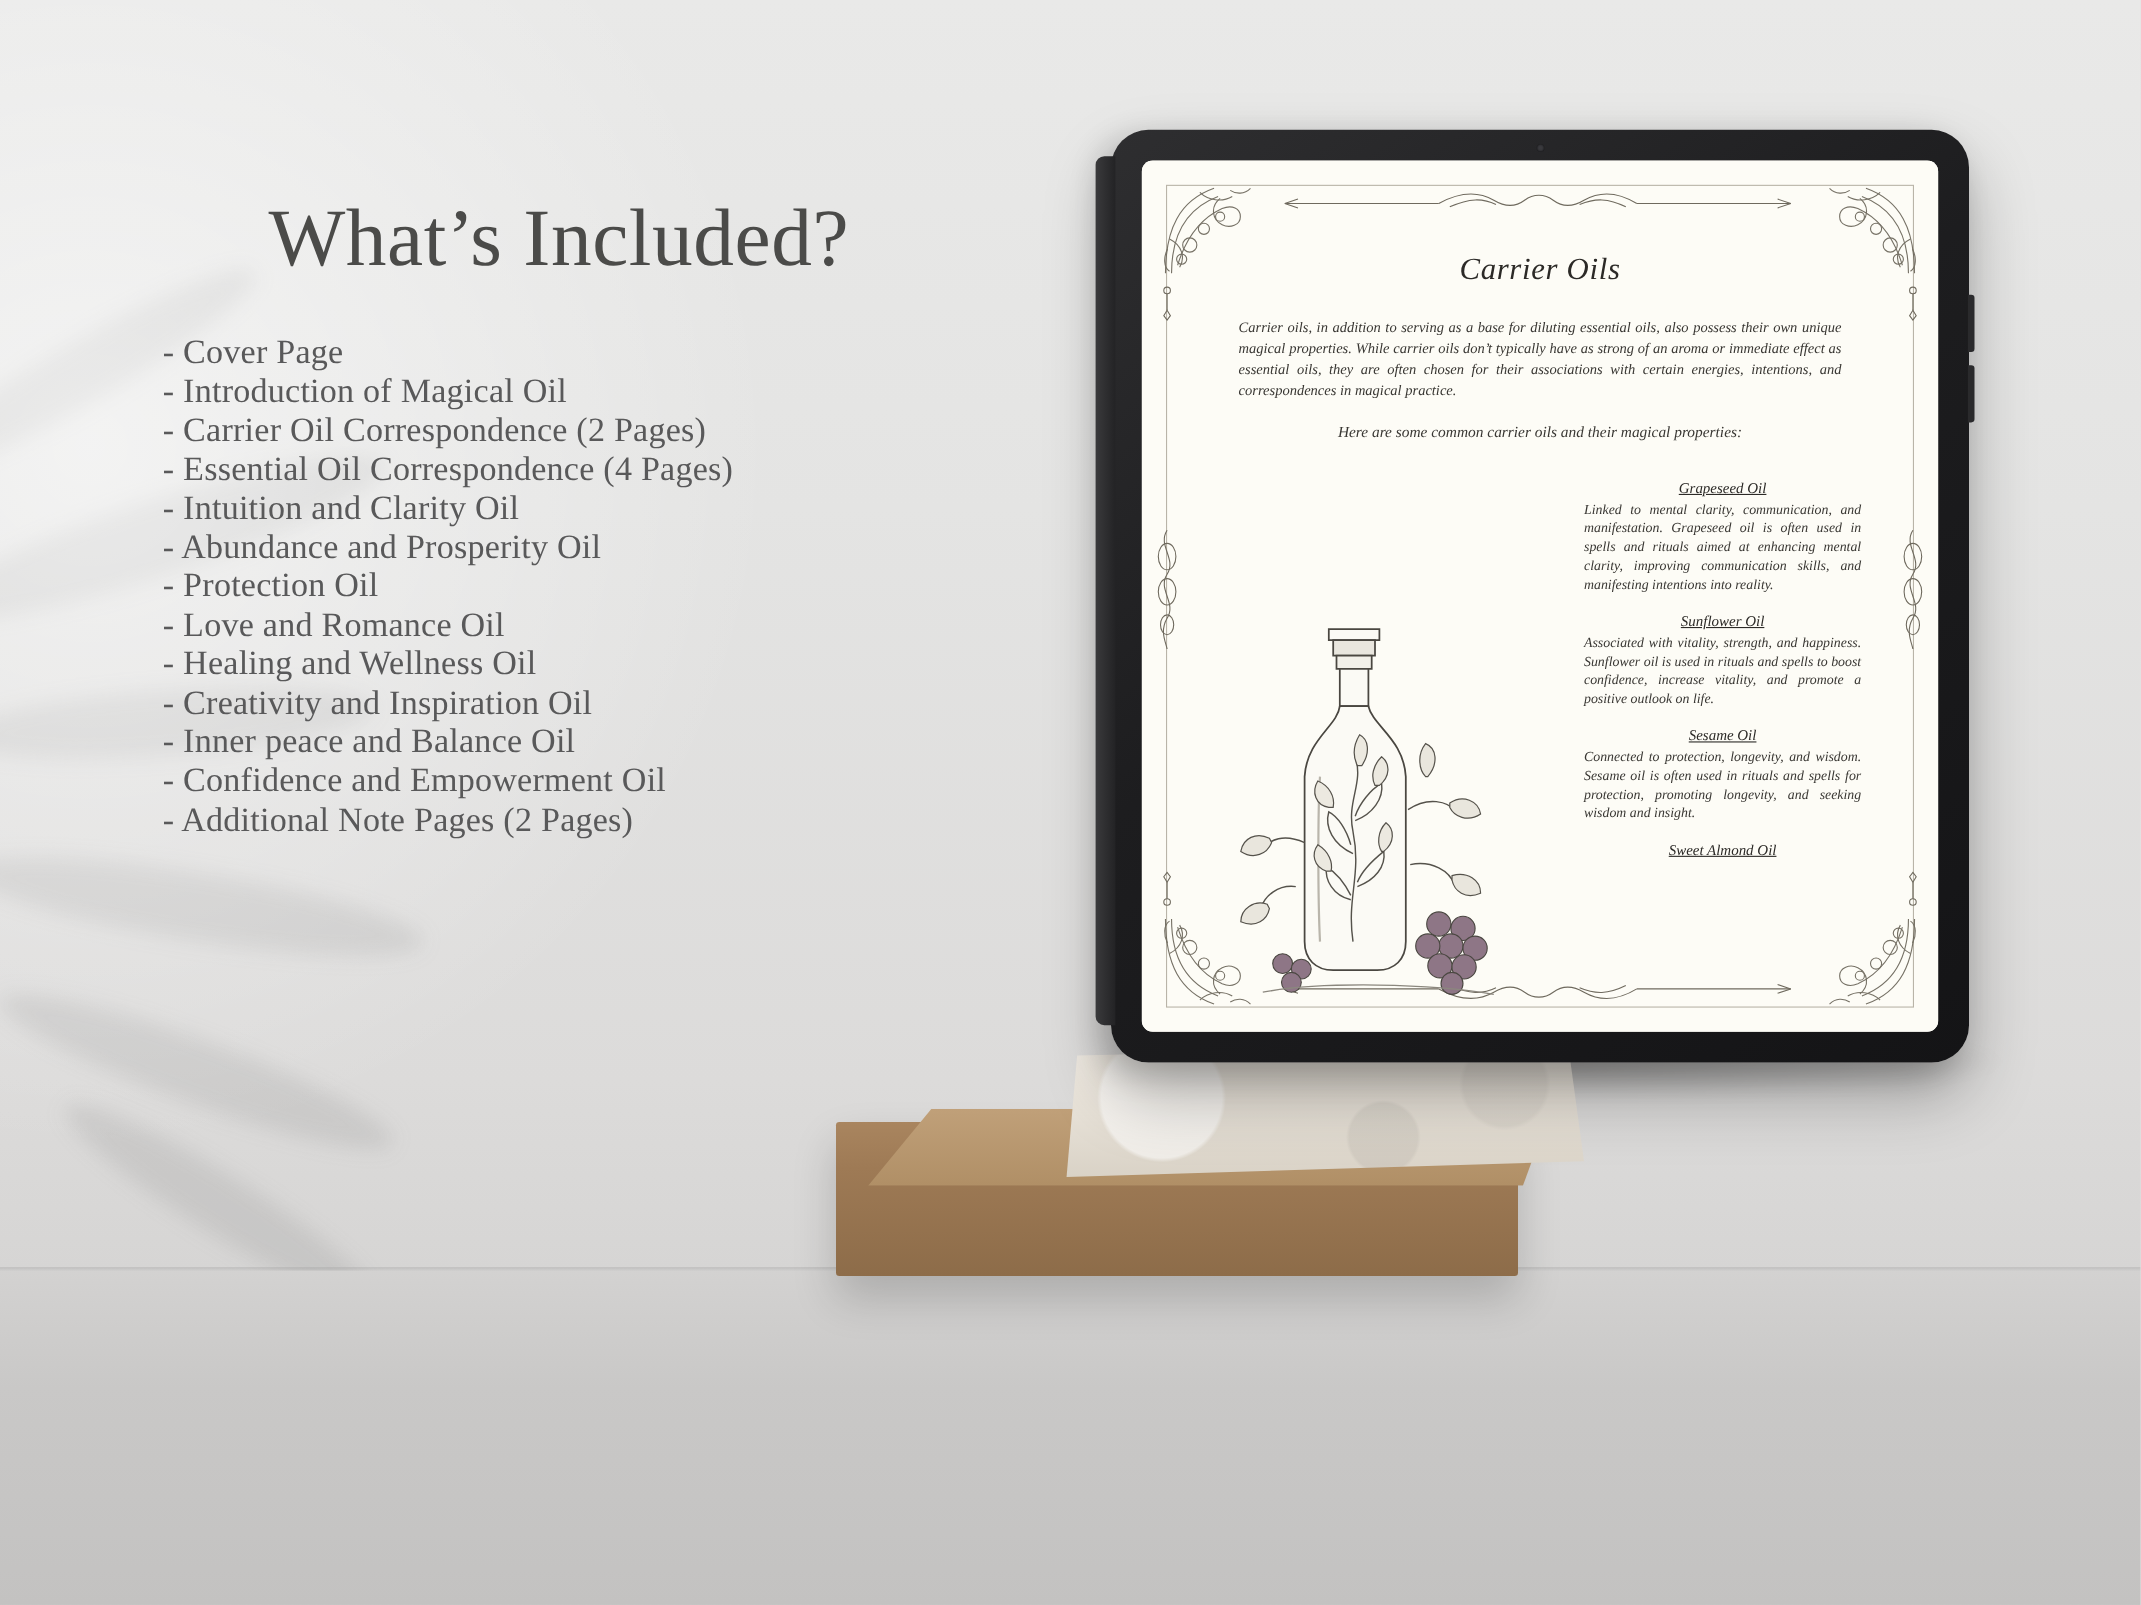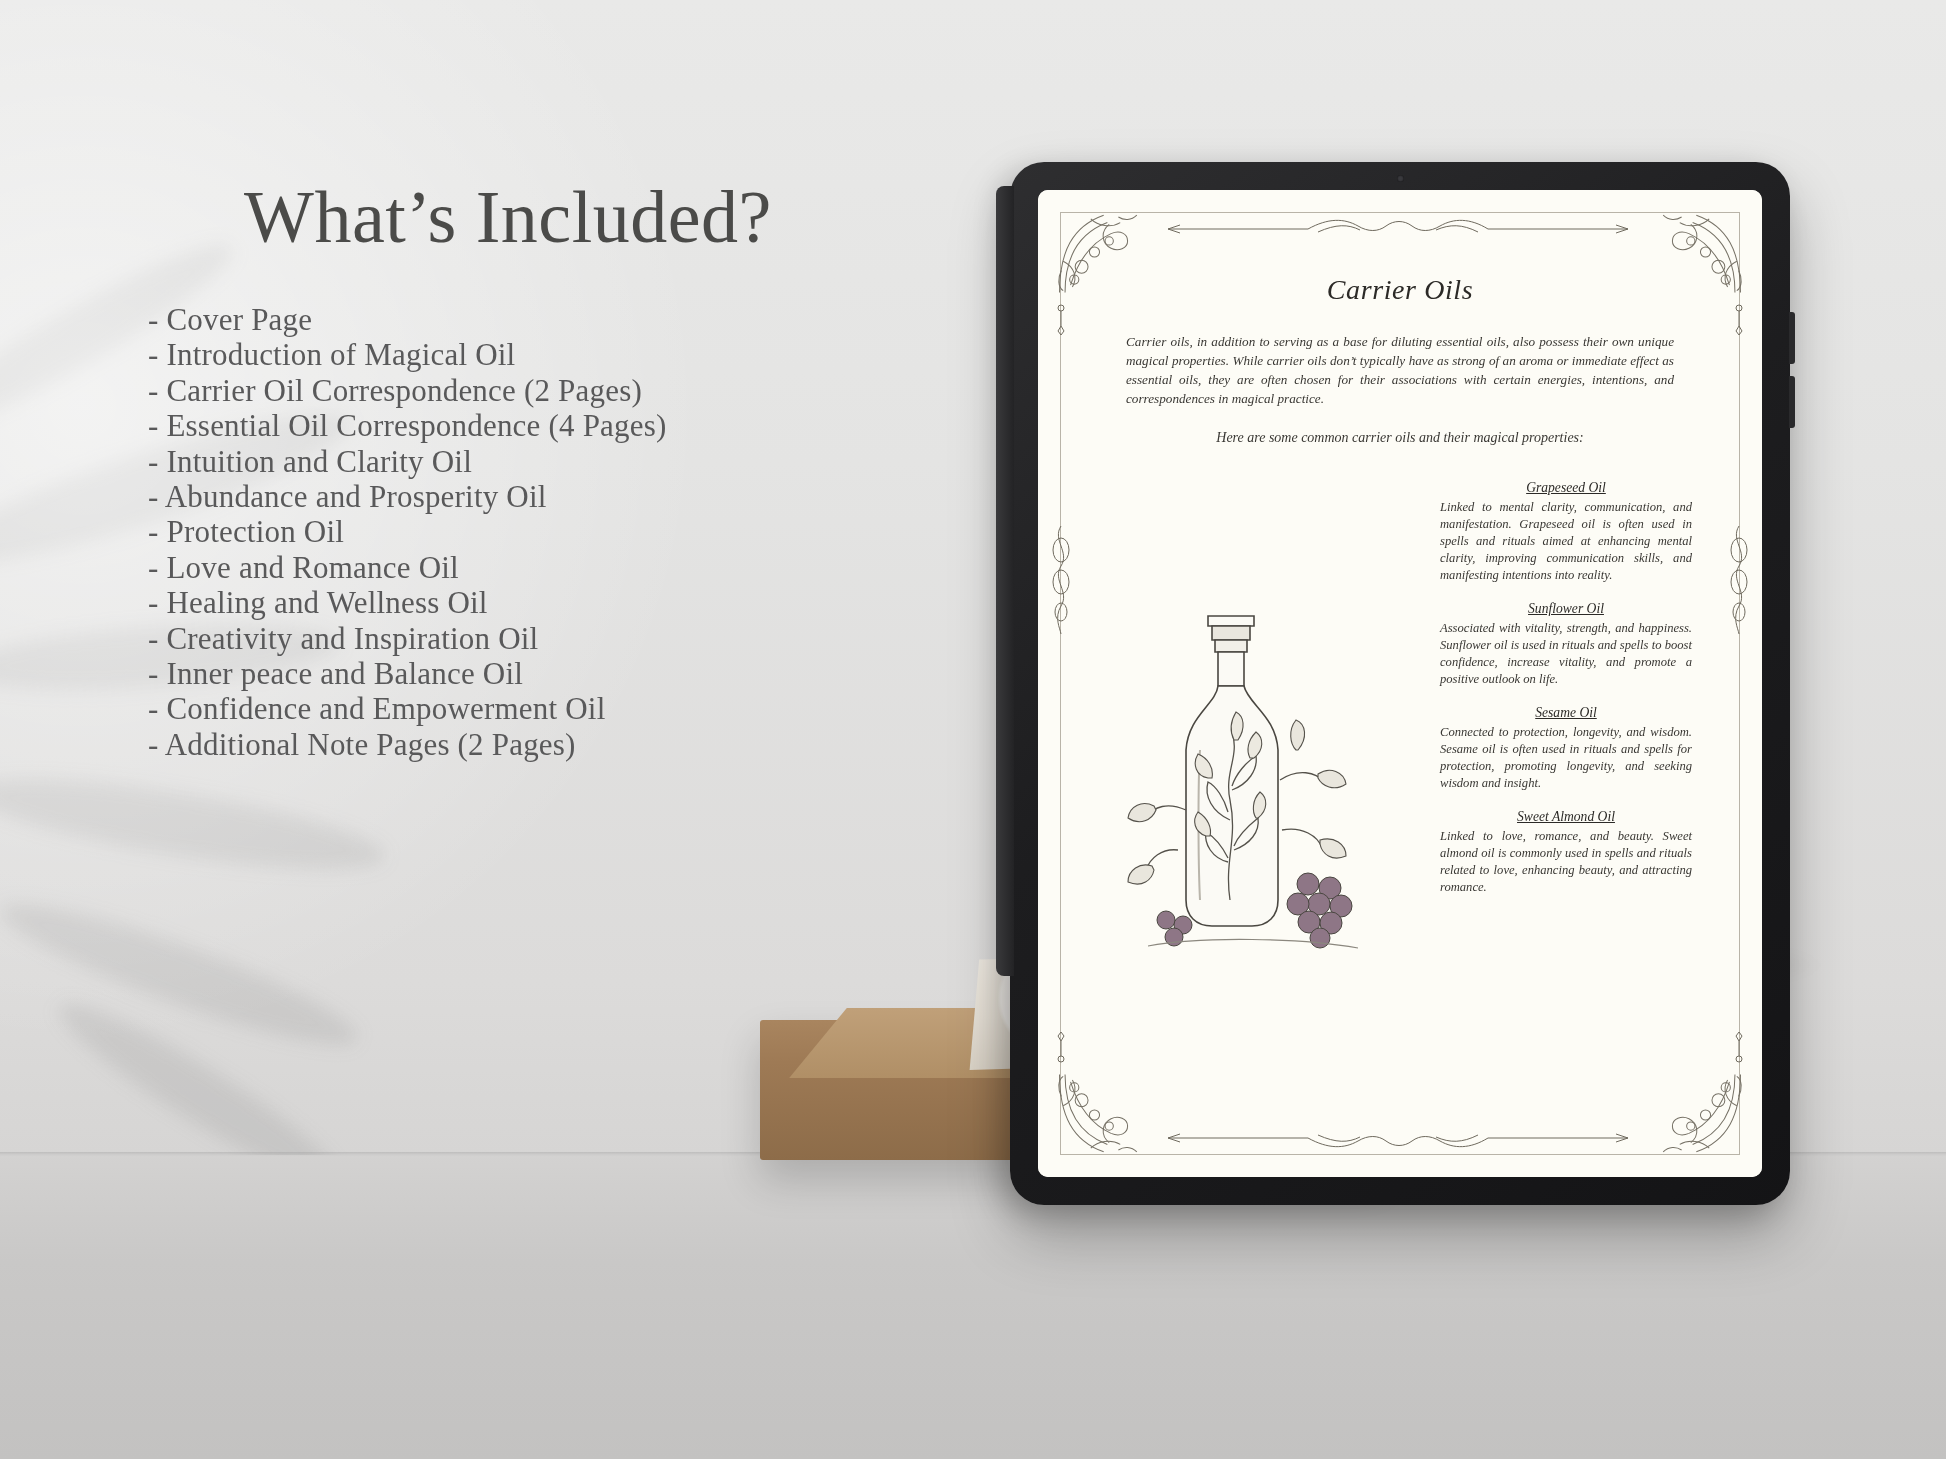--- a/index.html
+++ b/index.html
@@ -106,27 +106,26 @@
     background:
       radial-gradient(circle at 20% 40%, rgba(255,255,255,.55) 0 14%, transparent 15%),
       radial-gradient(circle at 62% 70%, rgba(0,0,0,.05) 0 10%, transparent 11%),
       radial-gradient(circle at 85% 30%, rgba(0,0,0,.04) 0 9%, transparent 10%);
   }
 
   
   .tablet {
     position: absolute;
     left: 1010px; top: 118px;
-    width: 780px; height: 1043px;
+    width: 780px; height: 848px;
     background: linear-gradient(145deg,#2e2e30 0%, #1d1d1f 45%, #141416 100%);
     border-radius: 34px;
     box-shadow:
       0 30px 60px rgba(0,0,0,.28),
       -10px 10px 28px rgba(0,0,0,.18);
-    margin-top: 44px;
   }
   .tablet-edge {
     position: absolute;
     left: -14px; top: 24px; width: 18px; height: 790px;
     background: linear-gradient(90deg,#3a3a3c, #232325);
     border-radius: 8px 0 0 8px;
   }
   .tablet-btn {
     position: absolute;
     right: -5px; width: 6px;
@@ -499,20 +498,19 @@
           <div class="entry">
             <div class="entry-title">Sunflower Oil</div>
             <div class="entry-body">Associated with vitality, strength, and happiness. Sunflower oil is used in rituals and spells to boost confidence, increase vitality, and promote a positive outlook on life.</div>
           </div>
           <div class="entry">
             <div class="entry-title">Sesame Oil</div>
             <div class="entry-body">Connected to protection, longevity, and wisdom. Sesame oil is often used in rituals and spells for protection, promoting longevity, and seeking wisdom and insight.</div>
           </div>
           <div class="entry">
             <div class="entry-title">Sweet Almond Oil</div>
-            <div class="entry-body">Linked to love, romance, and beauty. Sweet almond oil is commonly used in spells and rituals related to love, enhancing beauty, and attracting romance.</div>
           </div>
         </div>
       </div>
 
     </div>
   </div>
 </div>
 
 </body></html>

